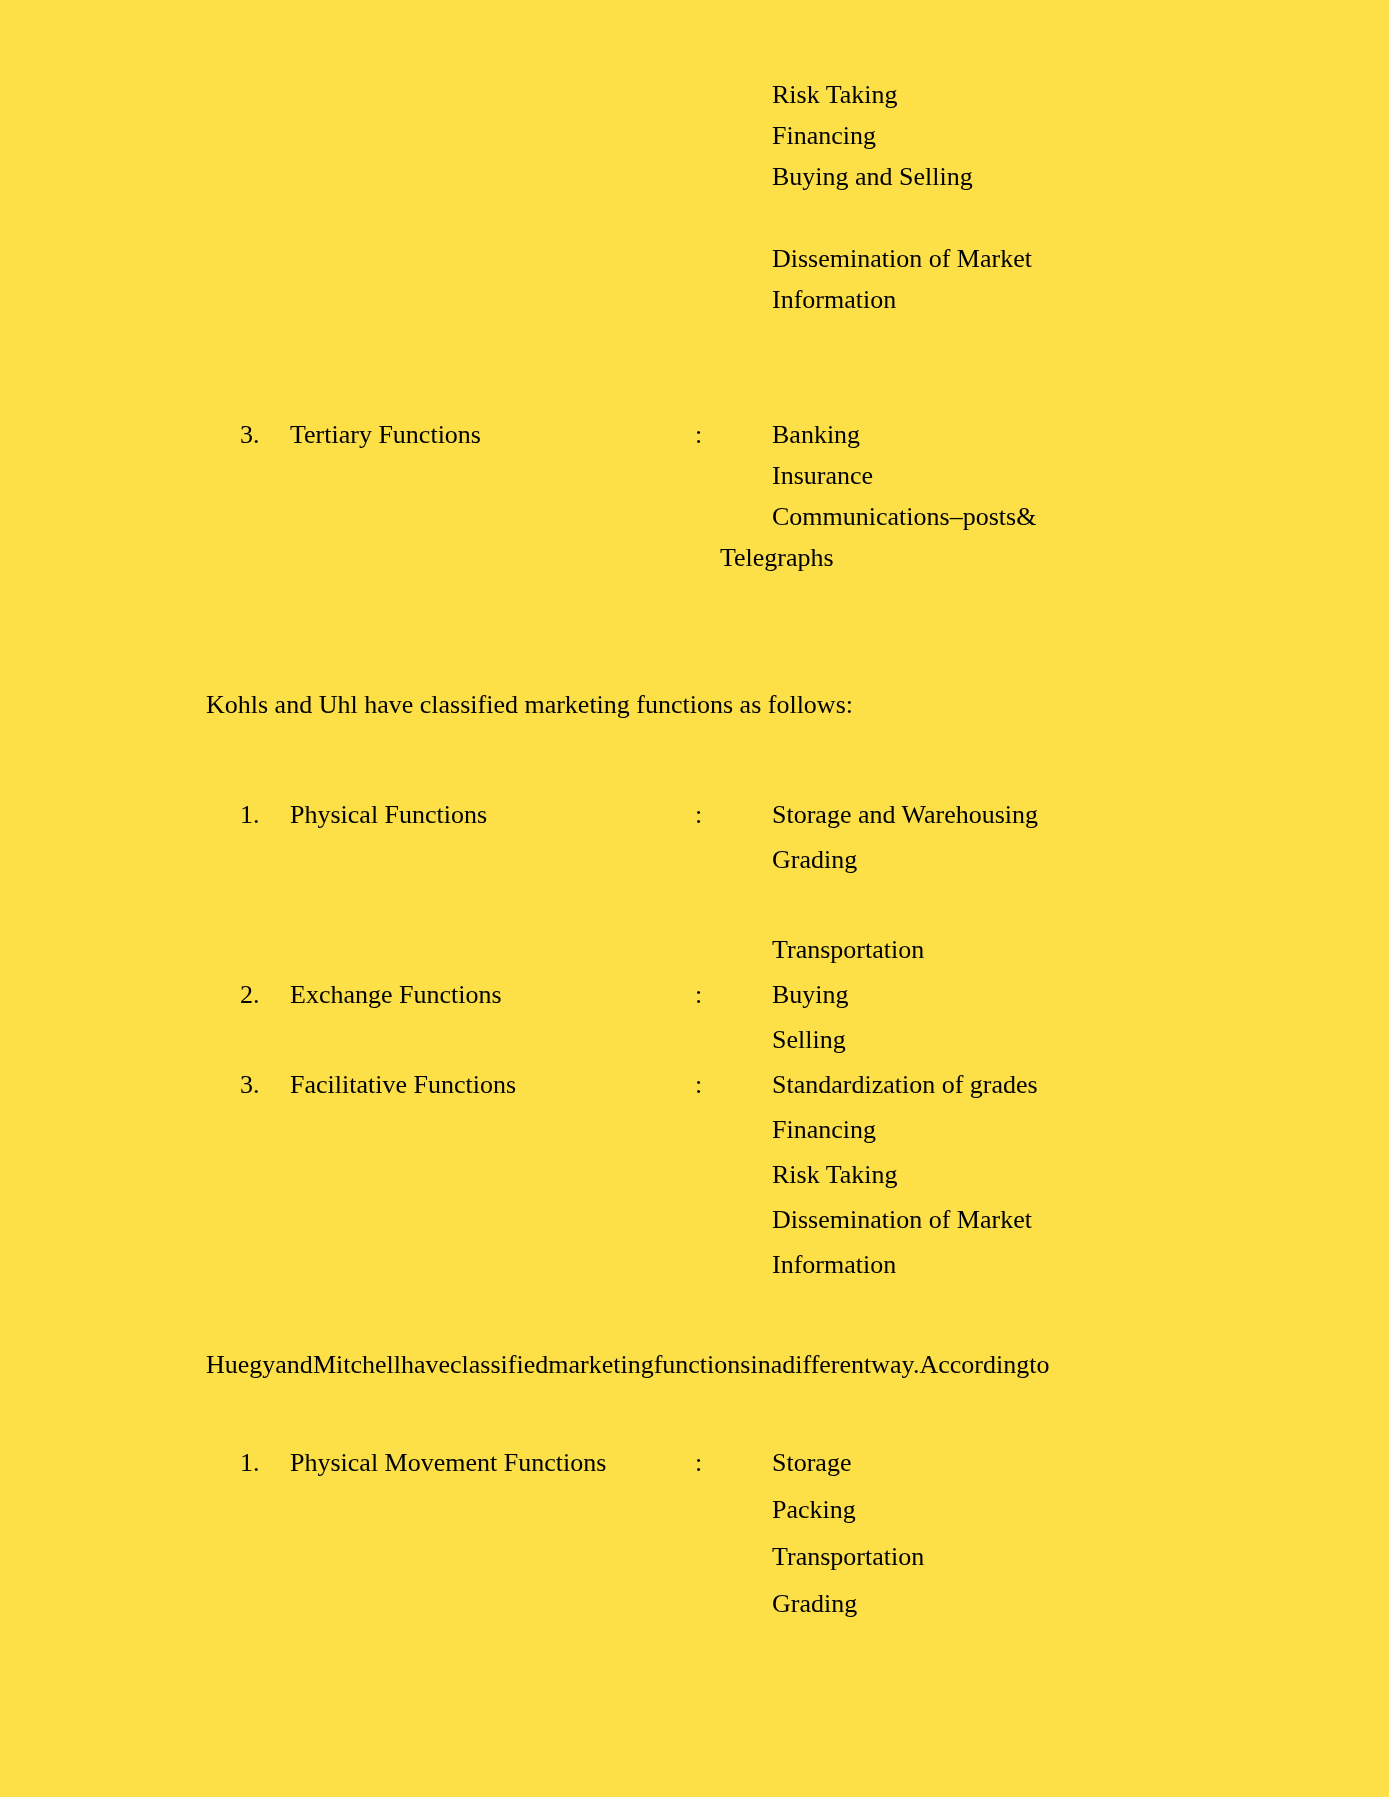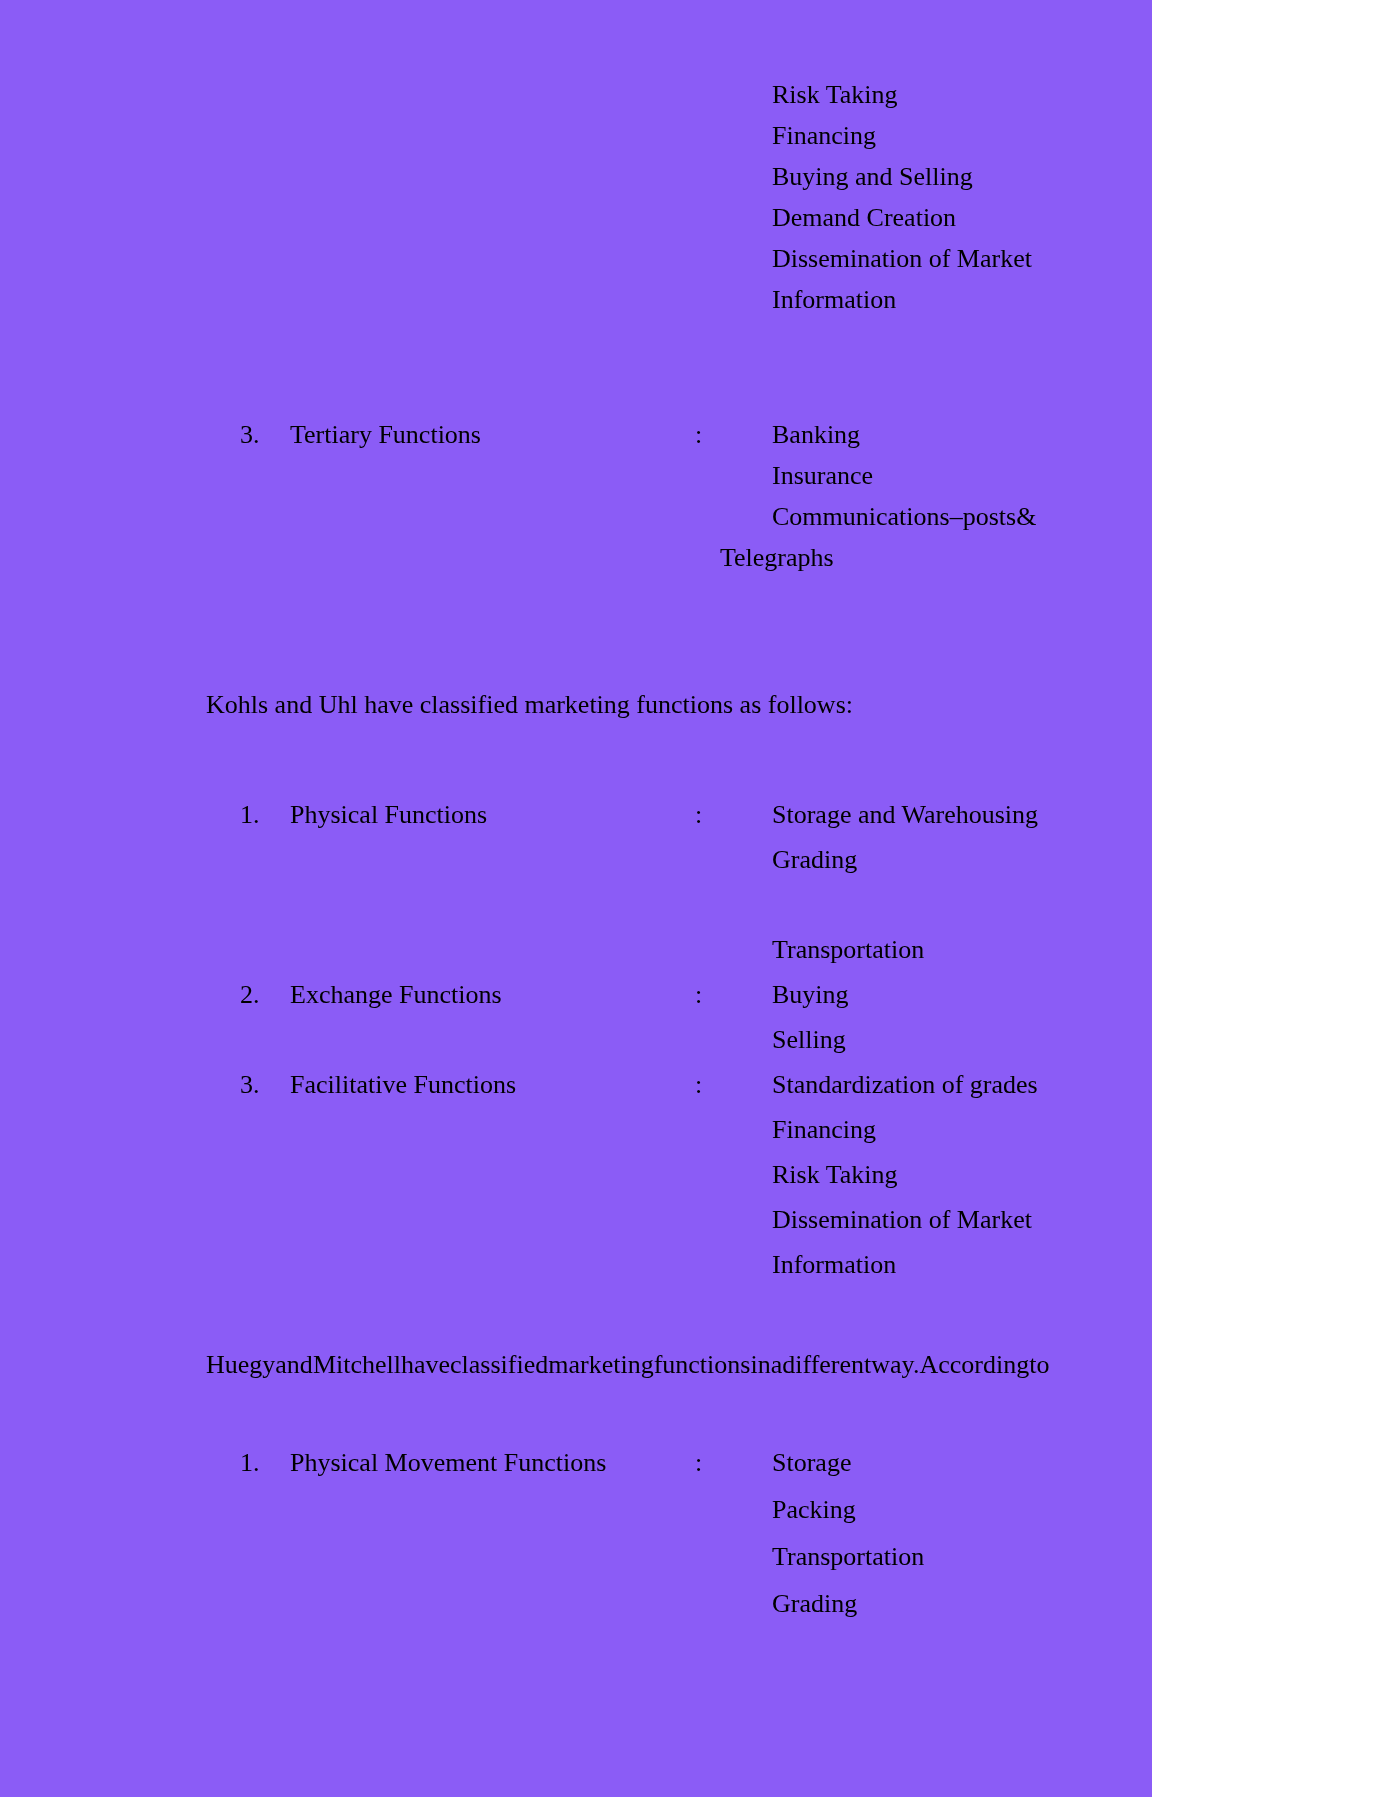--- a/index.html
+++ b/index.html
@@ -2,23 +2,23 @@
 <html><head>
 <meta charset="utf-8">
 <style>
   html, body {
     margin: 0;
     padding: 0;
     background: #ffffff;
   }
   .page {
     position: relative;
-    width: 1152px;
+    width: 1389px;
     height: 1797px;
-    background: #8b5cf6;
+    background: #fde047;
     color: #000000;
     font-family: "Liberation Serif", "DejaVu Serif", serif;
     font-size: 26px;
     line-height: 34px;
     overflow: hidden;
   }
   .line {
     position: absolute;
     left: 0;
     right: 0;
@@ -50,23 +50,20 @@
 <div class="page">
 
   <div class="line" style="top:78px">
       <span class="x-value">Risk Taking</span>
     </div>
   <div class="line" style="top:119px">
       <span class="x-value">Financing</span>
     </div>
   <div class="line" style="top:160px">
       <span class="x-value">Buying and Selling</span>
-    </div>
-  <div class="line" style="top:201px">
-      <span class="x-value">Demand Creation</span>
     </div>
   <div class="line" style="top:242px">
       <span class="x-value">Dissemination of Market</span>
     </div>
   <div class="line" style="top:283px">
       <span class="x-value">Information</span>
     </div>
 
   <div class="line" style="top:418px">
     <span class="x-num">3.</span>

